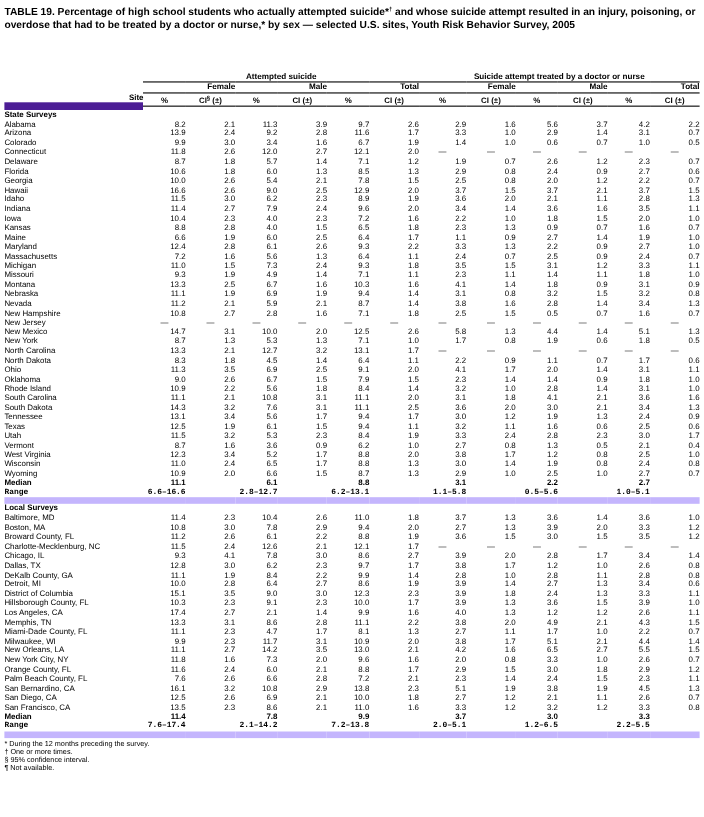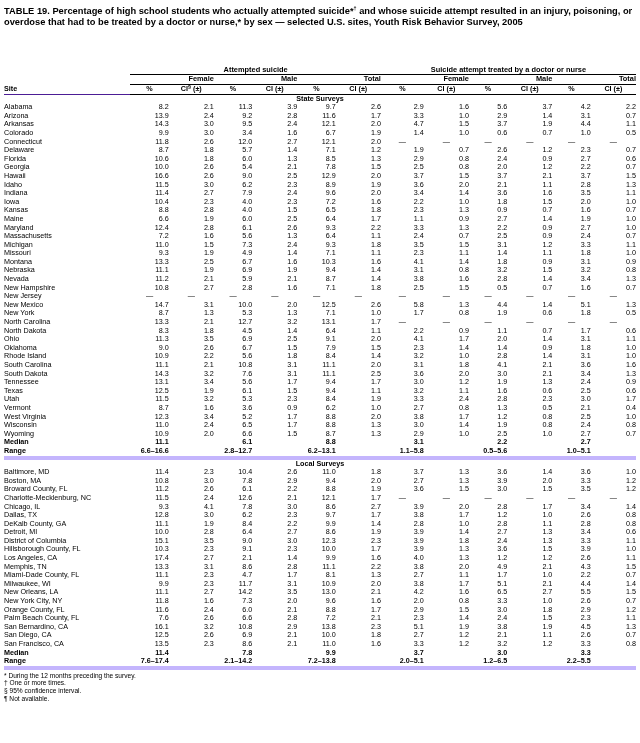--- a/index.html
+++ b/index.html
@@ -46,38 +46,38 @@
     padding-bottom:1px;
   }
   .colhead{
     text-align:center;
     font-weight:bold;
     font-size:7.2px;
     border-bottom:1px solid #000;
     padding-bottom:1px;
   }
   .sitehead{
-    text-align:left;
+    text-align:right;
     font-weight:bold;
     font-size:7.2px;
-    border-bottom:1px solid #4c1d95;
+    border-bottom:7px solid #4c1d95;
     padding-bottom:1px;
     vertical-align:bottom;
   }
   .secthead{
     font-weight:bold;
-    text-align:center;
+    text-align:left;
   }
   .site{text-align:left;padding-left:0;}
   .num{text-align:right;padding-right:3px;}
   .ci{text-align:right;padding-right:3px;}
   .row td{height:8.6px;}
   .medrow td{font-weight:bold;}
   .rangerow td{font-weight:bold;}
-  .botline td{border-bottom:4px solid #c4b5fd;}
+  .botline td{border-bottom:6px solid #c4b5fd;font-family:Liberation Mono, monospace;}
   .foot{
     font-size:6.6px;
     line-height:7.6px;
     margin-top:2px;
   }
   .foot div{white-space:nowrap;}
   sup{font-size:5.4px;vertical-align:super;line-height:0;}
   .dash{text-align:center;padding-right:3px;}
 </style>
 </head>
@@ -164,35 +164,20 @@
           <td class="num">11.6</td>
           <td class="ci">1.7</td>
           <td class="num">3.3</td>
           <td class="ci">1.0</td>
           <td class="num">2.9</td>
           <td class="ci">1.4</td>
           <td class="num">3.1</td>
           <td class="ci">0.7</td>
         </tr>
         <tr class="row">
-          <td class="site">Arkansas</td>
-          <td class="num">14.3</td>
-          <td class="ci">3.0</td>
-          <td class="num">9.5</td>
-          <td class="ci">2.4</td>
-          <td class="num">12.1</td>
-          <td class="ci">2.0</td>
-          <td class="num">4.7</td>
-          <td class="ci">1.5</td>
-          <td class="num">3.7</td>
-          <td class="ci">1.9</td>
-          <td class="num">4.4</td>
-          <td class="ci">1.1</td>
-        </tr>
-        <tr class="row">
           <td class="site">Colorado</td>
           <td class="num">9.9</td>
           <td class="ci">3.0</td>
           <td class="num">3.4</td>
           <td class="ci">1.6</td>
           <td class="num">6.7</td>
           <td class="ci">1.9</td>
           <td class="num">1.4</td>
           <td class="ci">1.0</td>
           <td class="num">0.6</td>

